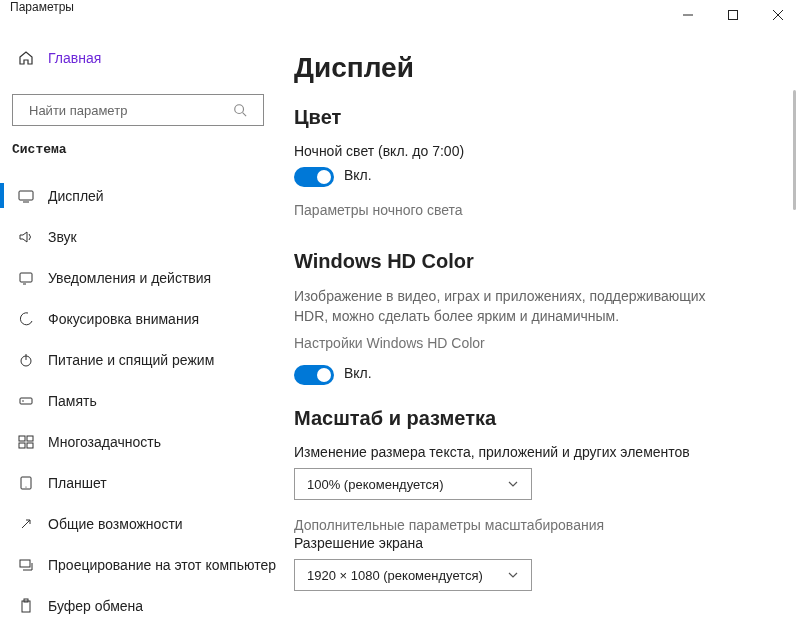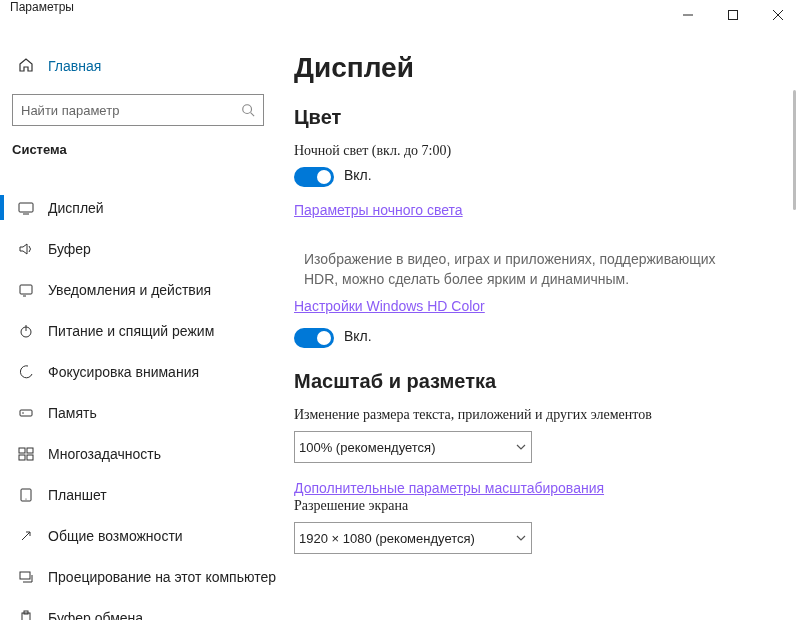--- a/index.html
+++ b/index.html
@@ -8,49 +8,49 @@
   
   .titlebar { height: 30px; display: flex; align-items: flex-start; padding-left: 10px; font-size: 12px; color: #222; }
   .titlebar .spacer { flex: 1; }
   .titlebar .ctrl { width: 45px; height: 30px; display: flex; align-items: center; justify-content: center; cursor: default; }
   .titlebar .ctrl svg { width: 10px; height: 10px; }
 
   .app { display: flex; height: 590px; }
 
   
   .sidebar { width: 278px; border-right: 0; padding-top: 20px; }
-  .home-row { display: flex; align-items: center; height: 32px; padding-left: 18px; gap: 14px; font-size: 14px; color: #0369a1; }
+  .home-row { display: flex; height: 32px; padding-left: 18px; gap: 14px; font-size: 14px; color: #6d28d9; }
   .search-wrap { padding: 12px 12px 16px 12px; }
-  .search { width: 252px; height: 32px; border: 1px solid #8a8a8a; background: rgba(255,255,255,0.6); display: flex; align-items: center; padding: 0 8px; color: #666; font-size: 13px; }
+  .search { width: 252px; height: 32px; border: 1px solid #8a8a8a; background: rgba(255,255,255,0.6); display: flex; align-items: center; padding: 0 16px; color: #666; font-size: 13px; }
   .search input { border: 0; outline: 0; flex: 1; background: transparent; color: #222; font-size: 13px; }
   .search input::placeholder { color: #666; }
   .search .sicon { width: 14px; height: 14px; opacity: .7; }
-  .section-label { padding-left: 12px; font-size: 13px; font-weight: 600; color: #222; margin-bottom: 30px; }
+  .section-label { padding-left: 12px; font-size: 13px; font-weight: 600; color: #222; margin-bottom: 18px; font-family: Liberation Mono, monospace; }
   .nav { list-style: none; }
   .nav li { display: flex; align-items: center; height: 41px; padding-left: 18px; gap: 14px; font-size: 14px; color: #222; position: relative; }
   .nav li .icon { width: 16px; height: 16px; display: flex; align-items: center; justify-content: center; color: #333; }
   .nav li.active::before { content: ""; position: absolute; left: 0; top: 8px; bottom: 8px; width: 4px; background: #0078d7; }
 
   
   .main { flex: 1; padding: 22px 36px 0 16px; overflow-y: hidden; position: relative; }
   .scrollbar { position: absolute; right: 4px; top: 60px; width: 3px; height: 120px; background: #bdbdbd; border-radius: 2px; }
   h1 { font-size: 28px; font-weight: 600; color: #222; margin-bottom: 22px; }
   h2 { font-size: 20px; font-weight: 600; color: #222; margin-bottom: 14px; }
-  .label { font-size: 14px; color: #222; margin-bottom: 8px; font-family: Liberation Serif, serif; }
-  .desc { font-size: 14px; color: #666; max-width: 440px; line-height: 1.4; margin-bottom: 8px; margin-left: 10px; }
-  .link { font-size: 14px; color: #8b5cf6; margin-bottom: 24px; display: inline-block; text-decoration: underline; }
+  .label { font-size: 14px; color: #222; margin-bottom: 8px; }
+  .desc { font-size: 14px; color: #666; max-width: 440px; line-height: 1.4; margin-bottom: 8px; }
+  .link { font-size: 14px; color: #737373; margin-bottom: 24px; display: inline-block; }
 
   
   .toggle-row { display: flex; align-items: flex-start; gap: 10px; margin-bottom: 14px; }
   .toggle { width: 40px; height: 20px; border-radius: 10px; background: #0078d7; position: relative; }
   .toggle::after { content: ""; position: absolute; right: 3px; top: 3px; width: 14px; height: 14px; background: #fff; border-radius: 50%; }
   .toggle-label { font-size: 14px; color: #222; }
 
   
-  .select { width: 238px; height: 32px; border: 1px solid #999; display: flex; align-items: center; justify-content: space-between; padding: 0 4px; font-size: 13px; color: #222; margin-bottom: 16px; }
+  .select { width: 238px; height: 32px; border: 1px solid #999; display: flex; align-items: center; justify-content: space-between; padding: 0 12px; font-size: 13px; color: #222; margin-bottom: 16px; }
   .select .chev { width: 12px; height: 12px; }
 
   .block { margin-bottom: 8px; }
 </style>
 </head>
 <body>
 
 <div class="titlebar">
   <span>Параметры</span>
   <div class="spacer"></div>
@@ -105,47 +105,47 @@
           </span>
         <span>Дисплей</span>
       </li>
       <li>
         <span class="icon">
             <svg width="16" height="16" viewBox="0 0 16 16">
               <path d="M2 6 H5 L9 3 V13 L5 10 H2 Z" fill="none" stroke="#333"></path>
               <path d="M11 5 Q14 8 11 11" fill="none" stroke="#333"></path>
             </svg>
           </span>
-        <span>Буфер</span>
+        <span>Звук</span>
       </li>
       <li>
         <span class="icon">
             <svg width="16" height="16" viewBox="0 0 16 16">
               <rect x="2" y="3" width="12" height="9" rx="1" fill="none" stroke="#333"></rect>
               <path d="M5 14 H8" stroke="#333"></path>
             </svg>
           </span>
         <span>Уведомления и действия</span>
       </li>
       <li>
         <span class="icon">
             <svg width="16" height="16" viewBox="0 0 16 16">
+              <path d="M10 2 A6 6 0 1 0 14 10" fill="none" stroke="#333"></path>
+            </svg>
+          </span>
+        <span>Фокусировка внимания</span>
+      </li>
+      <li>
+        <span class="icon">
+            <svg width="16" height="16" viewBox="0 0 16 16">
               <circle cx="8" cy="9" r="5" fill="none" stroke="#333"></circle>
               <path d="M8 2 V8" stroke="#333"></path>
             </svg>
           </span>
         <span>Питание и спящий режим</span>
-      </li>
-      <li>
-        <span class="icon">
-            <svg width="16" height="16" viewBox="0 0 16 16">
-              <path d="M10 2 A6 6 0 1 0 14 10" fill="none" stroke="#333"></path>
-            </svg>
-          </span>
-        <span>Фокусировка внимания</span>
       </li>
       <li>
         <span class="icon">
             <svg width="16" height="16" viewBox="0 0 16 16">
               <rect x="2" y="5" width="12" height="6" rx="1" fill="none" stroke="#333"></rect>
               <circle cx="5" cy="8" r="0.8" fill="#333"></circle>
             </svg>
           </span>
         <span>Память</span>
       </li>
@@ -207,20 +207,21 @@
       <h2>Цвет</h2>
       <div class="label">Ночной свет (вкл. до 7:00)</div>
       <div class="toggle-row">
         <div class="toggle"></div>
         <span class="toggle-label">Вкл.</span>
       </div>
       <a class="link">Параметры ночного света</a>
     </div>
 
     <div class="block">
+      <h2>Windows HD Color</h2>
       <div class="desc">Изображение в видео, играх и приложениях, поддерживающих HDR, можно сделать более ярким и динамичным.</div>
       <a class="link" style="margin-bottom:14px">Настройки Windows HD Color</a>
       <div class="toggle-row" style="margin-bottom:22px">
         <div class="toggle"></div>
         <span class="toggle-label">Вкл.</span>
       </div>
     </div>
 
     <div class="block">
       <h2>Масштаб и разметка</h2>

